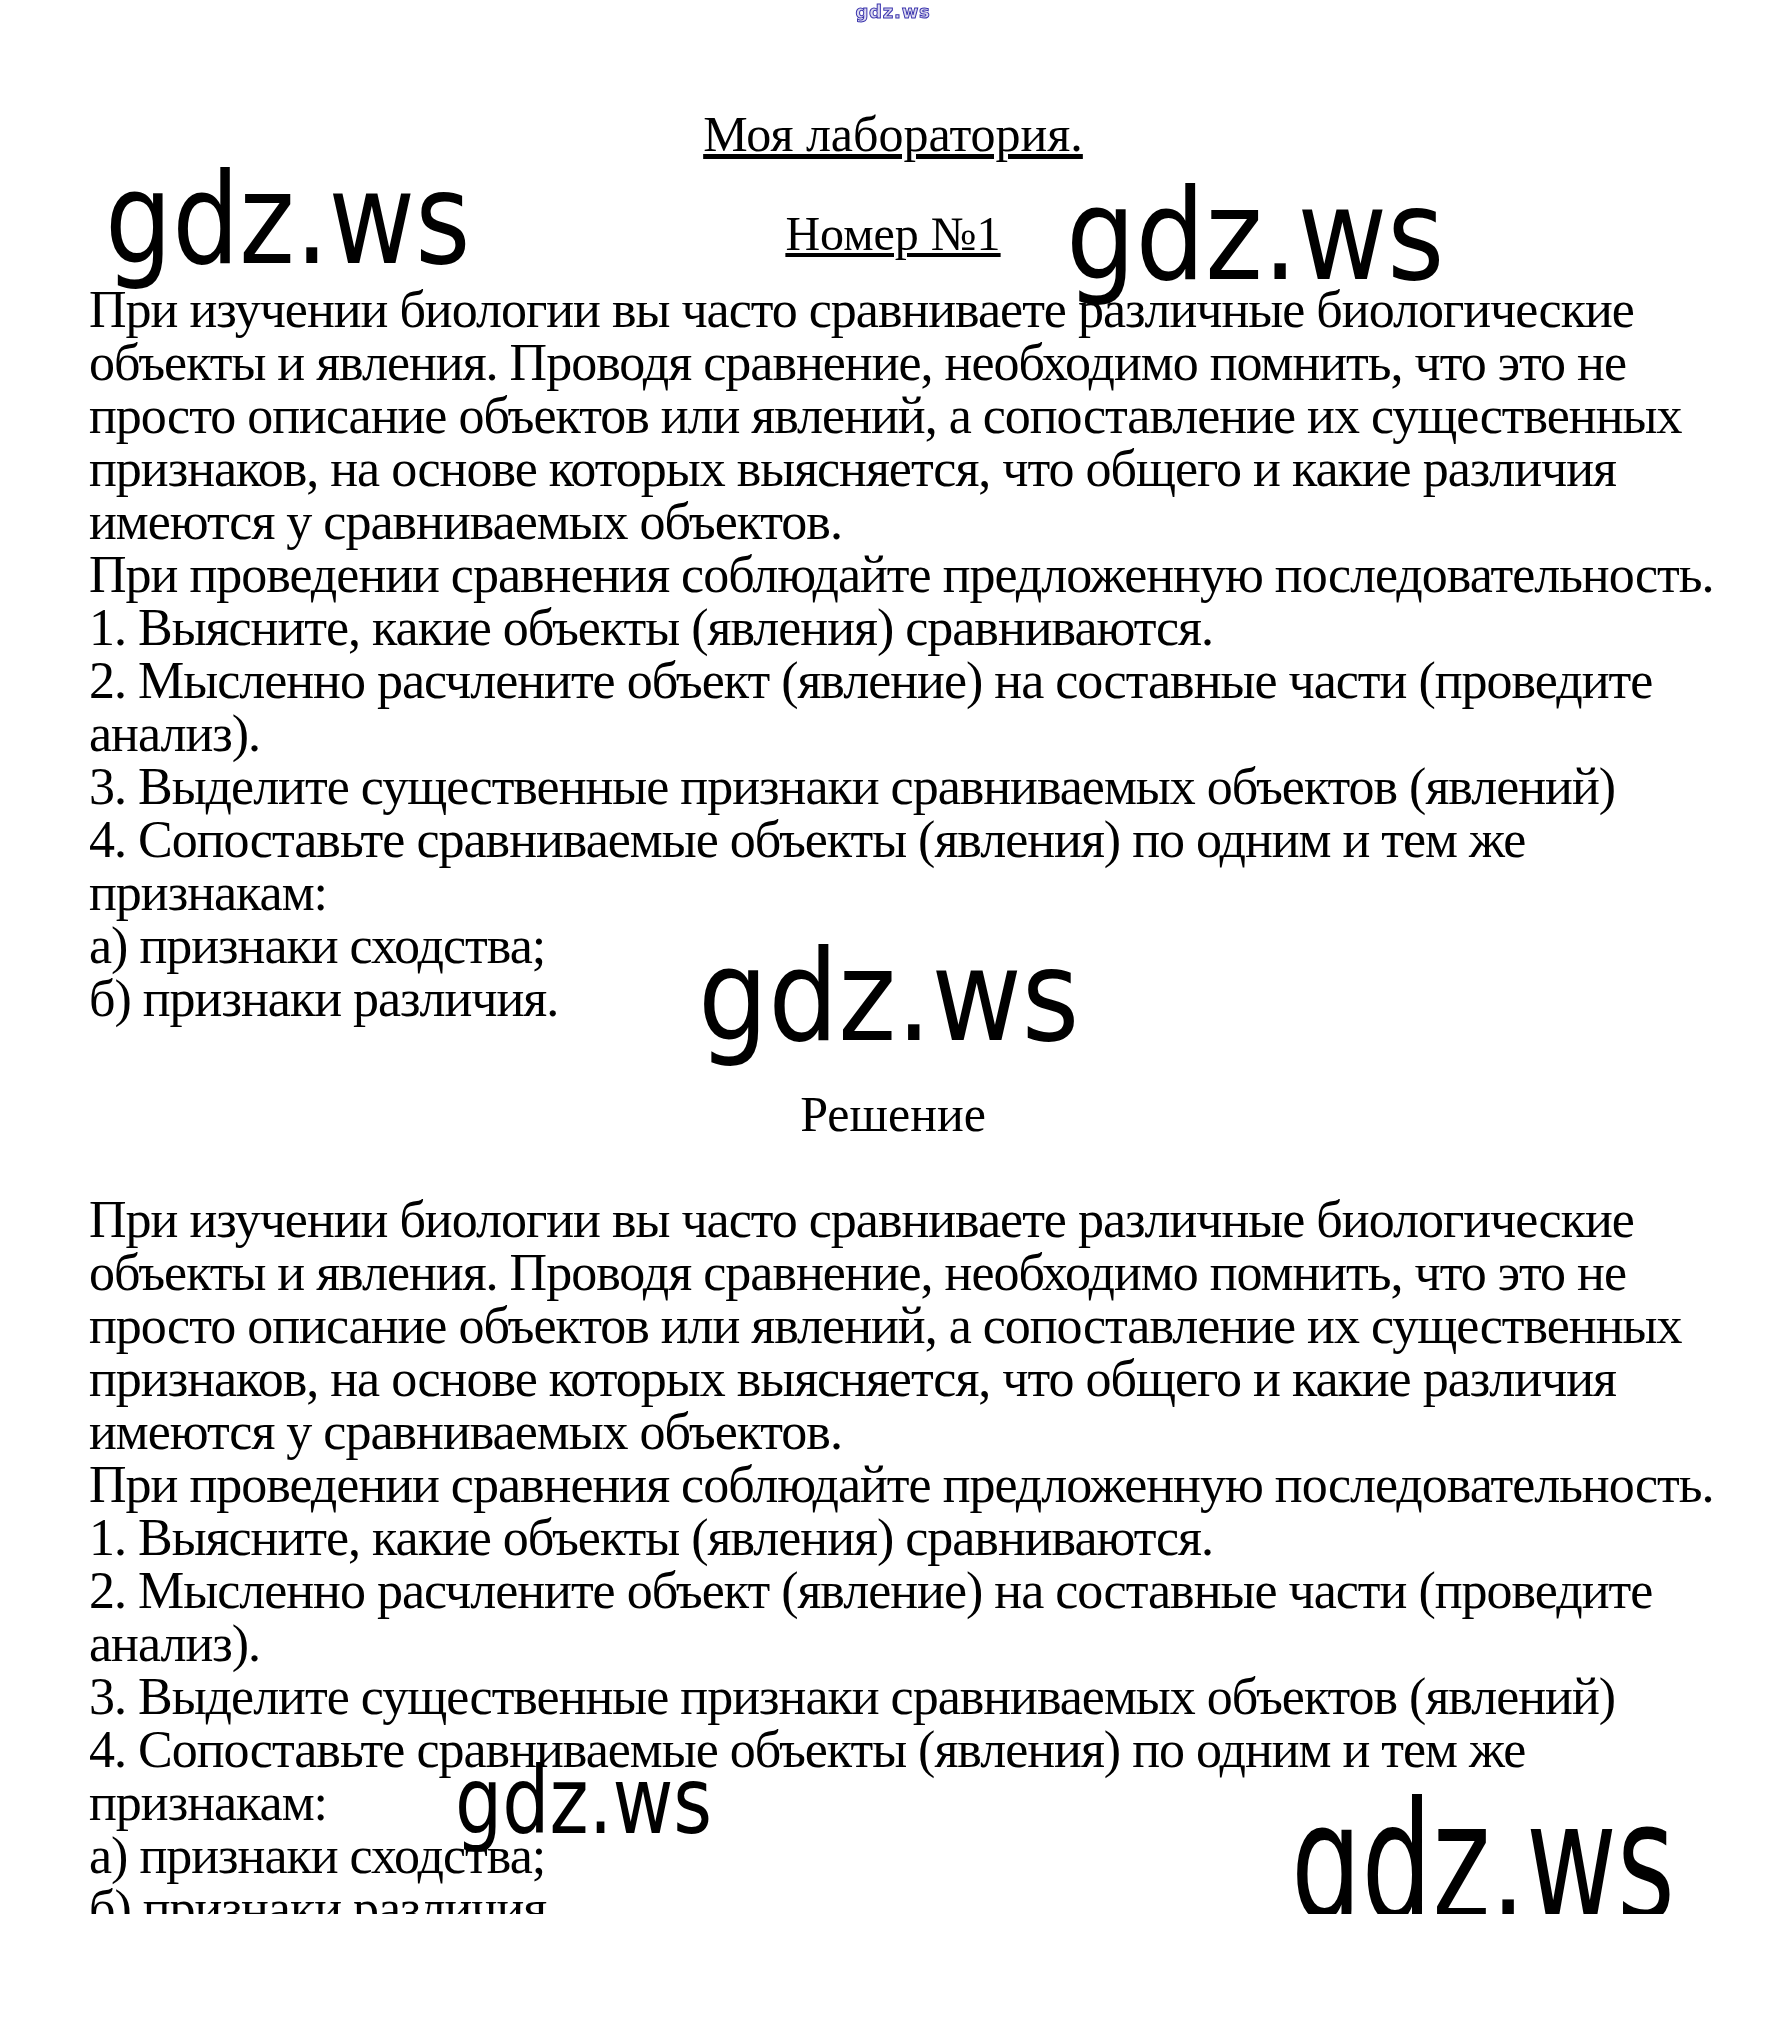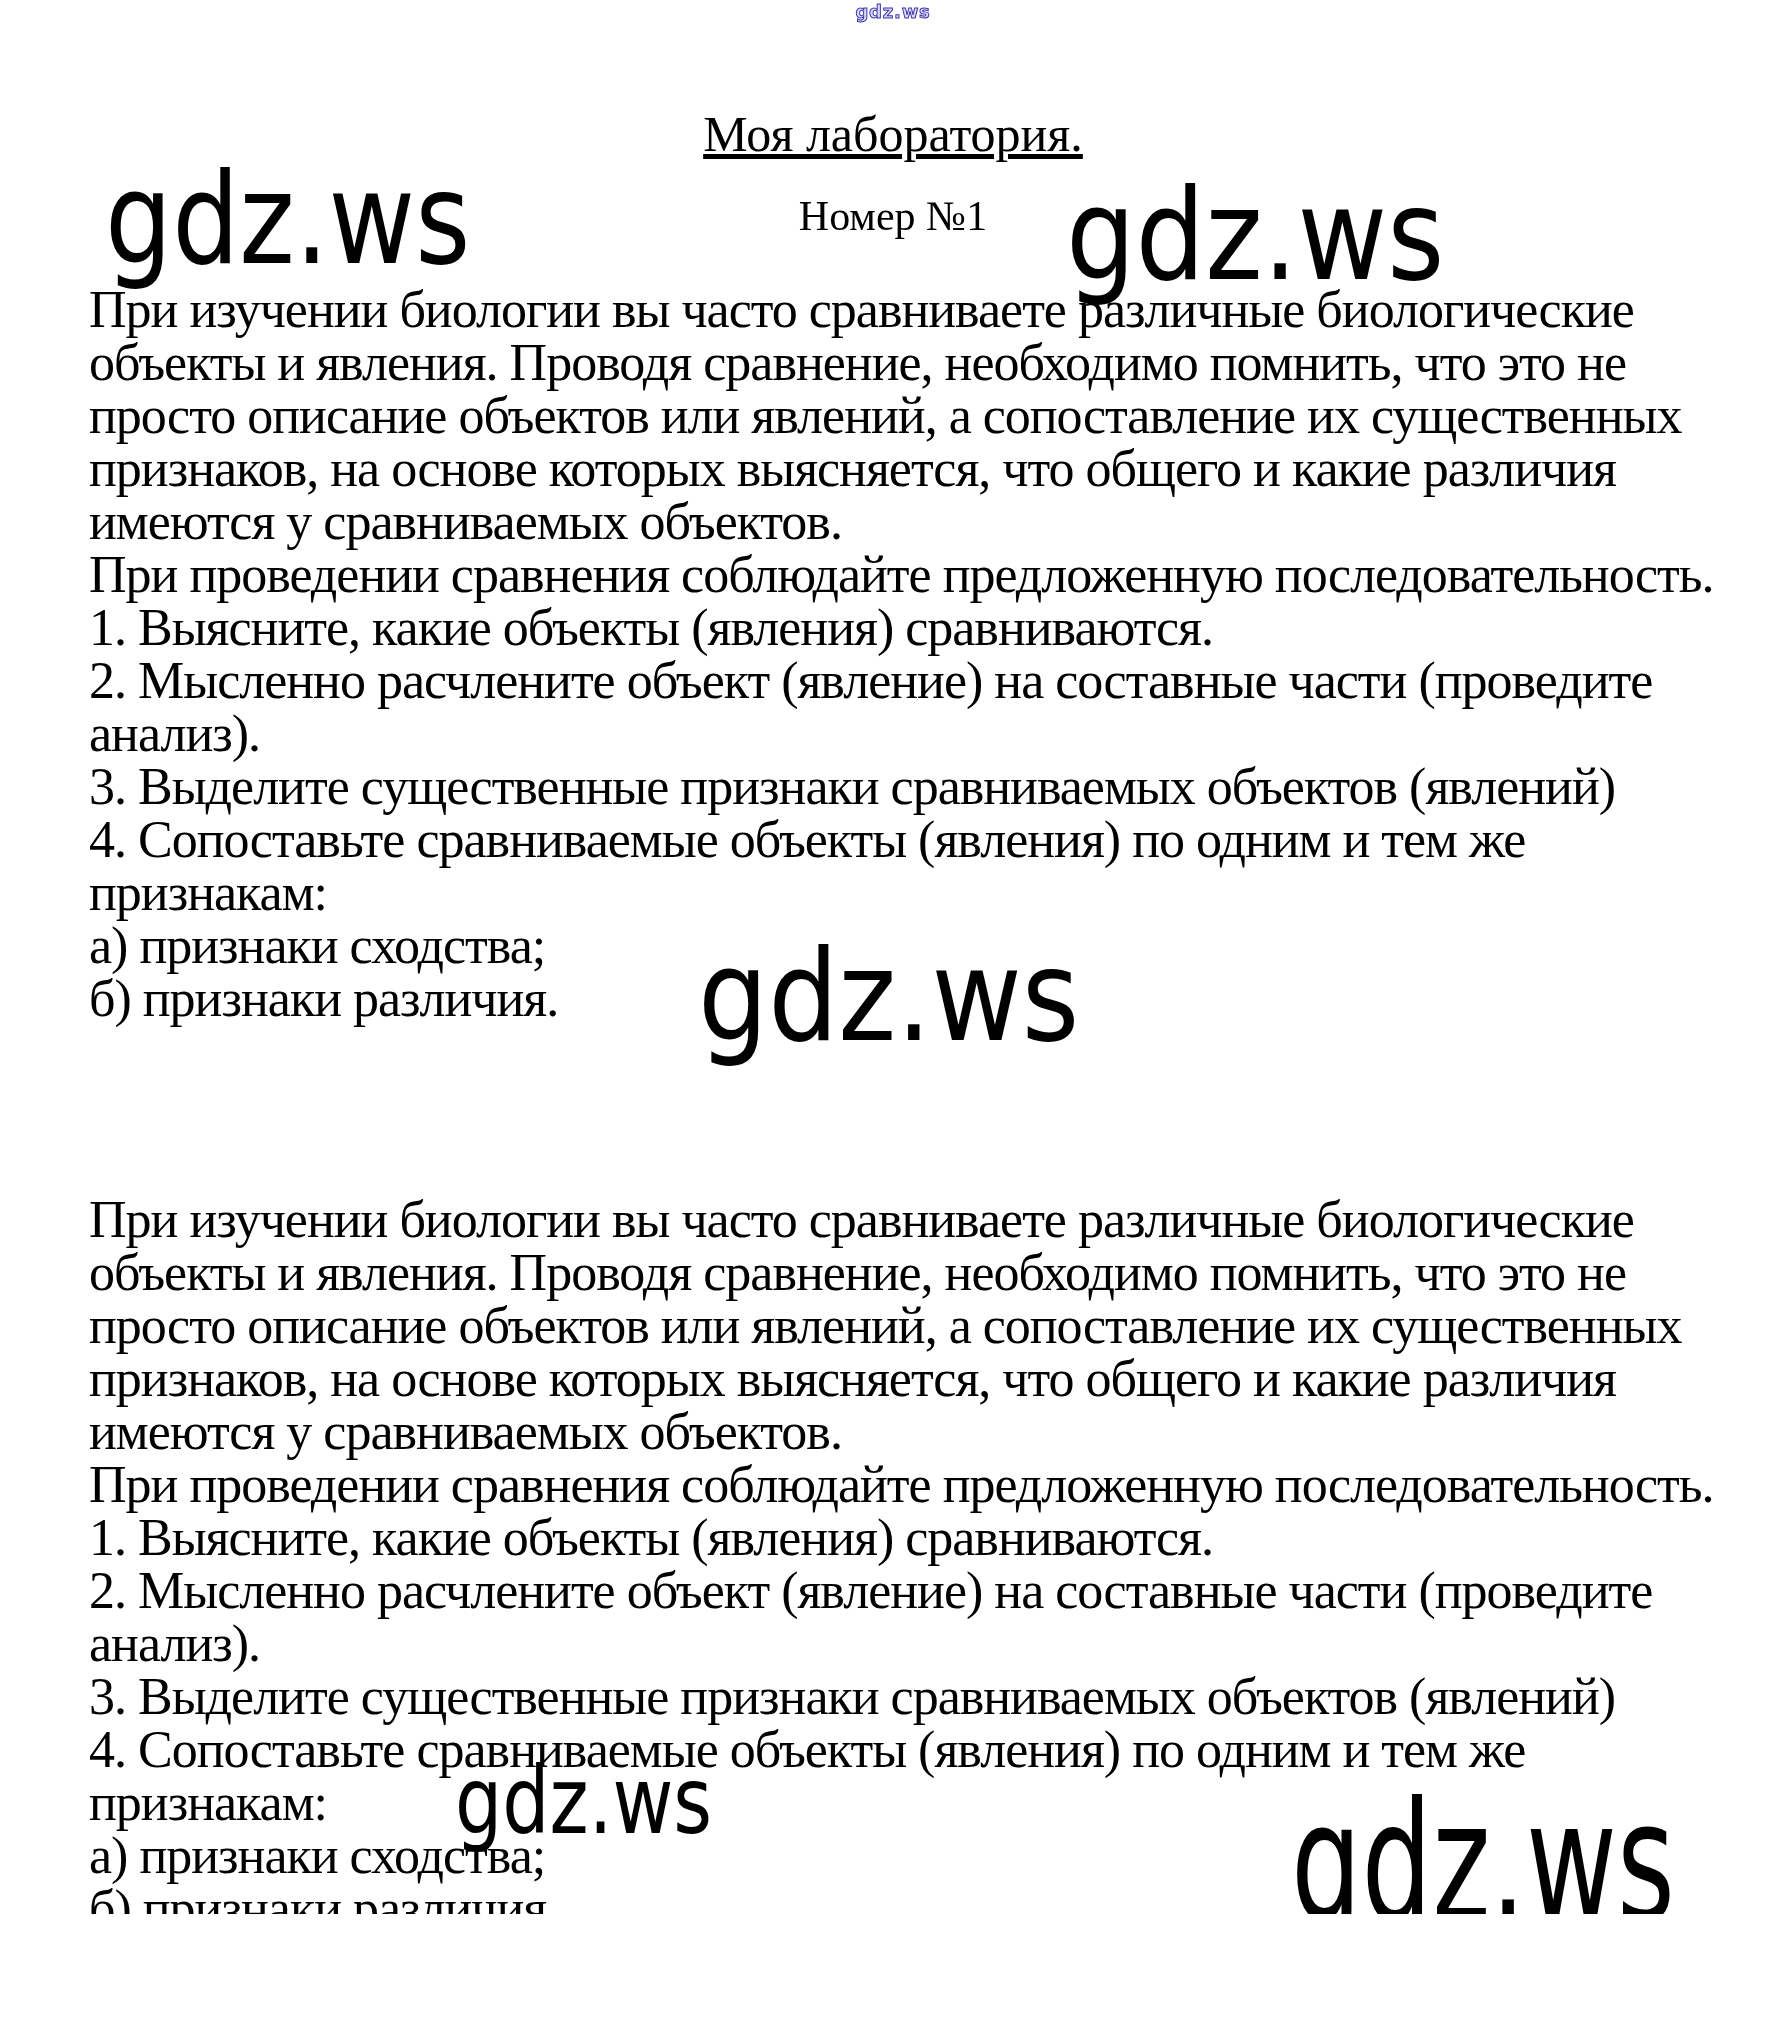--- a/index.html
+++ b/index.html
@@ -27,21 +27,21 @@
   #tiny-watermark {
     top: 0.8px;
     font-family: "DejaVu Sans", "Liberation Sans", sans-serif;
     font-size: 18px;
     font-weight: 700;
     letter-spacing: 0.8px;
     color: rgba(59, 52, 173, 0.18);
     -webkit-text-stroke: 1px #3b34ad;
   }
   #doc-title   { top: 105px; font-size: 50px; text-decoration: underline; }
-  #doc-number  { top: 192px; font-size: 42px; }
+  #doc-number  { top: 206px; font-size: 48px; text-decoration: underline; }
   #solution-heading { top: 1085px; font-size: 50px; }
 
   
   .text-block {
     position: absolute;
     left: 89px;
   }
   #task-block { top: 283px; }
   #solution-block { top: 1193px; }
   .textline {
@@ -94,20 +94,21 @@
     <div class="textline">анализ).</div>
     <div class="textline">3. Выделите существенные признаки сравниваемых объектов (явлений)</div>
     <div class="textline">4. Сопоставьте сравниваемые объекты (явления) по одним и тем же</div>
     <div class="textline">признакам:</div>
     <div class="textline">а) признаки сходства;</div>
     <div class="textline">б) признаки различия.</div>
   </div>
 
   <div id="wm-middle" class="big-wm">gdz.ws</div>
 
+  <div id="solution-heading" class="center-text">Решение</div>
 
   <div id="solution-block" class="text-block">
     <div class="textline">При изучении биологии вы часто сравниваете различные биологические</div>
     <div class="textline">объекты и явления. Проводя сравнение, необходимо помнить, что это не</div>
     <div class="textline">просто описание объектов или явлений, а сопоставление их существенных</div>
     <div class="textline">признаков, на основе которых выясняется, что общего и какие различия</div>
     <div class="textline">имеются у сравниваемых объектов.</div>
     <div class="textline">При проведении сравнения соблюдайте предложенную последовательность.</div>
     <div class="textline">1. Выясните, какие объекты (явления) сравниваются.</div>
     <div class="textline">2. Мысленно расчлените объект (явление) на составные части (проведите</div>

